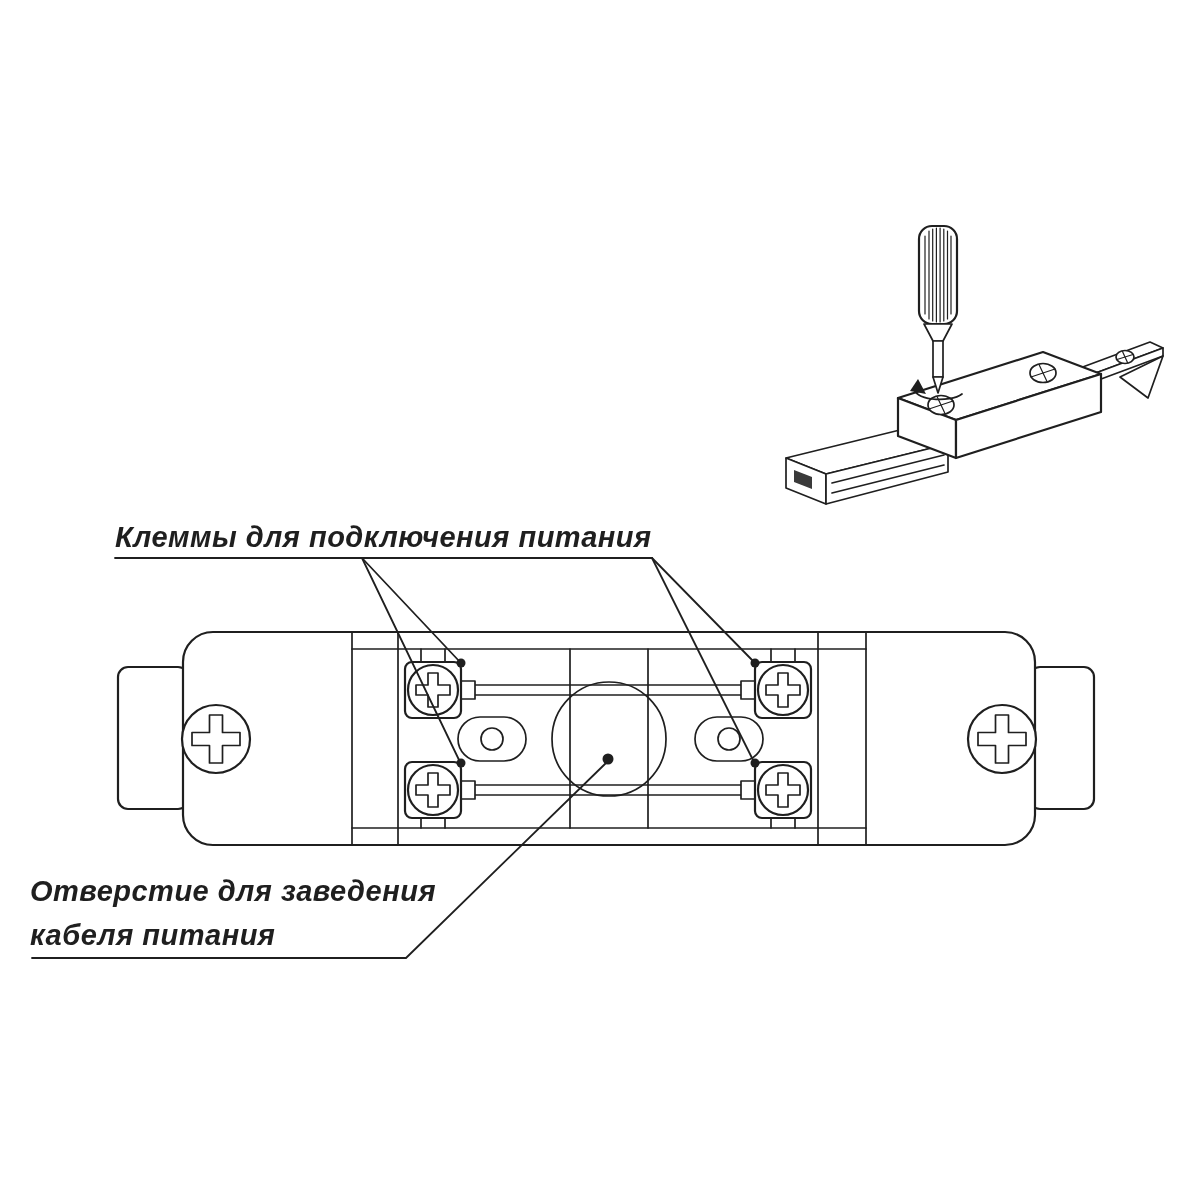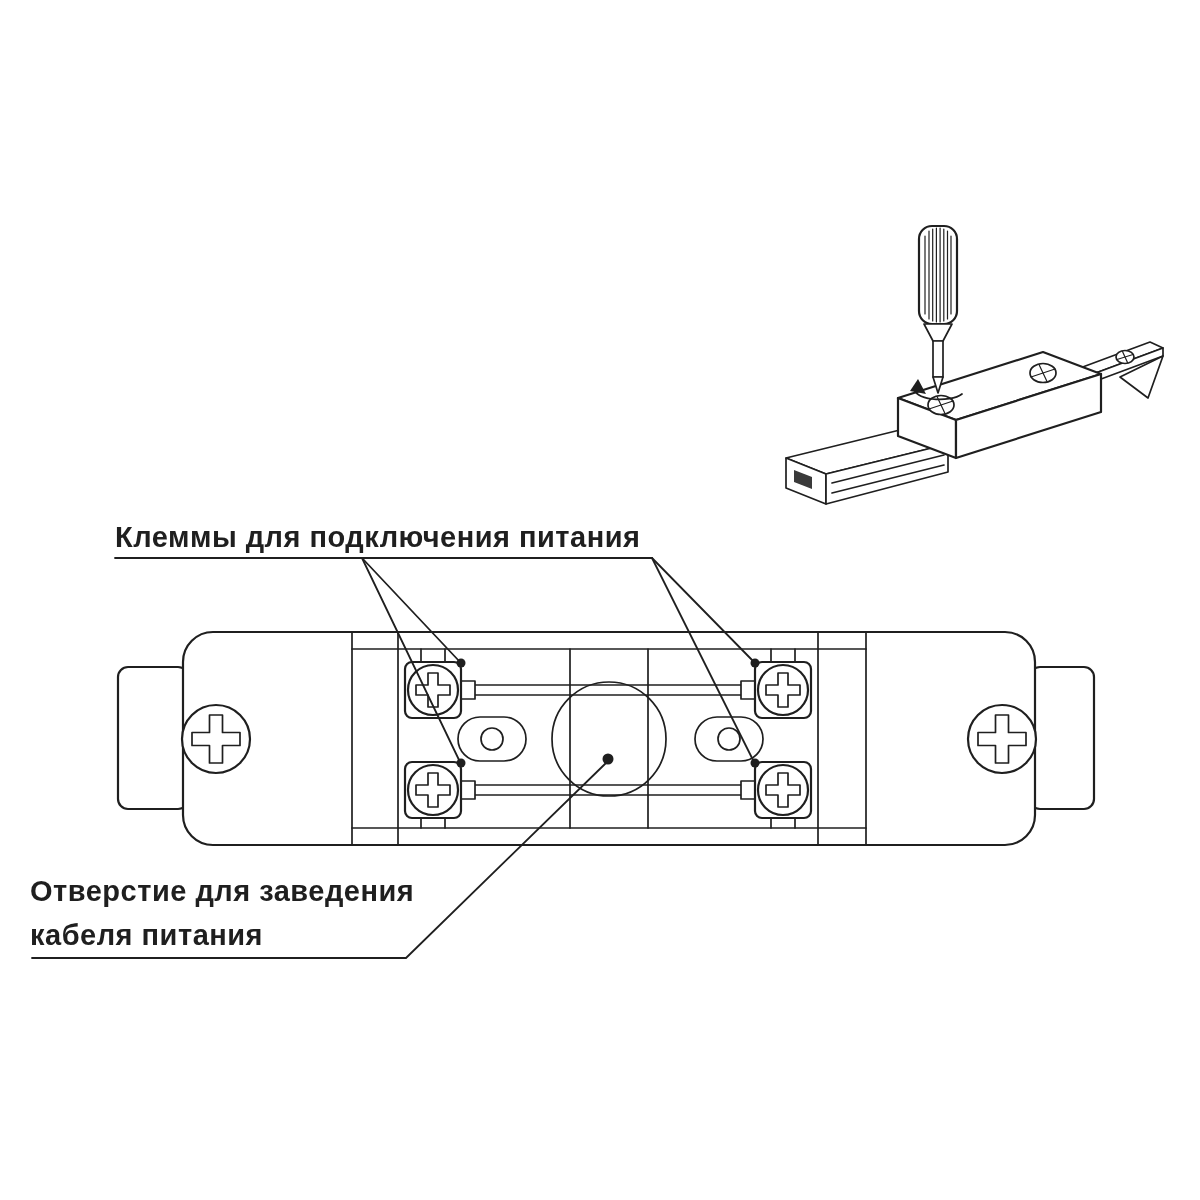--- a/index.html
+++ b/index.html
@@ -1,21 +1,21 @@
 <!DOCTYPE html>
 <html style="--line: #1f1f1f; --text: #1f1f1f; --bg: #ffffff; --slot: #3a3a3a;"><head>
 <meta charset="utf-8">
 <style>
   * { margin:0; padding:0; box-sizing:border-box; }
   html, body {
     width:1200px; height:1200px;
     background: var(--bg, #ffffff);
     font-family: "Liberation Sans", sans-serif;
   }
-  .canvas { position:relative; width:1200px; height:872px; background:var(--bg,#fff); }
+  .canvas { position:relative; width:1200px; height:872px; background:var(--bg,#fff);font-style:italic; }
   svg { display:block; }
 
   .ln   { fill:none; stroke:var(--line,#1f1f1f); stroke-width:2.2; stroke-linecap:round; stroke-linejoin:round; }
   .lnf  { fill:var(--bg,#ffffff); stroke:var(--line,#1f1f1f); stroke-width:2.2; stroke-linejoin:round; }
   .thin { stroke-width:1.7; }
   .hatch{ stroke-width:1.2; }
   .leader { stroke-width:1.8; fill:none; }
   .dot  { fill:var(--line,#1f1f1f); stroke:none; }
   .slotfill { fill:var(--slot,#3a3a3a); stroke:none; }
   text.lbl {

